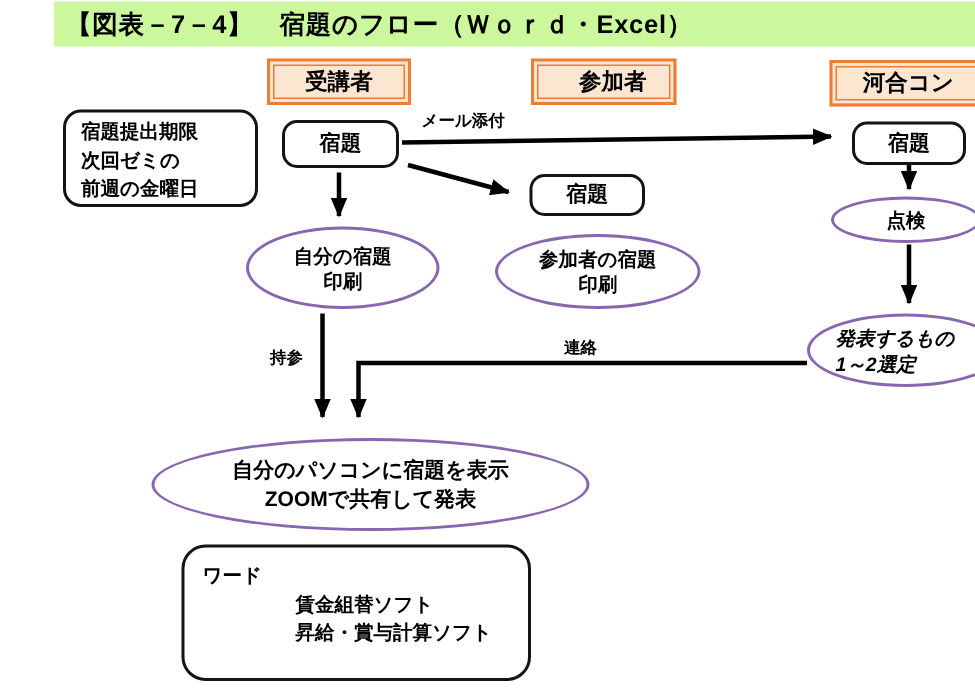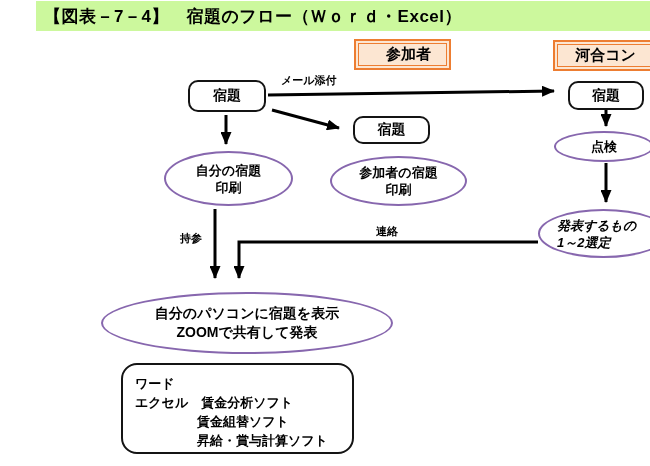--- a/index.html
+++ b/index.html
@@ -64,39 +64,46 @@
 </head>
 <body>
 
 <div id="stage">
 
   <div class="banner">
     <span class="title">【図表－7－4】　宿題のフロー（Ｗｏｒｄ・Excel）</span>
   </div>
   <div class="gray-strip"></div>
 
+  <div class="hdr-box" id="hdr-jukousha">
+    <span>受講者</span>
+  </div>
   <div class="hdr-box" id="hdr-sankasha">
     <span>参加者</span>
   </div>
   <div class="hdr-box" id="hdr-kawai">
     <span>河合コン</span>
   </div>
 
+  <div class="rbox" id="box-deadline">
+    <div>宿題提出期限</div>
+    <div>次回ゼミの</div>
+    <div>前週の金曜日</div>
+  </div>
   <div class="rbox center" id="box-hw-left">
     <span>宿題</span>
   </div>
   <div class="rbox center" id="box-hw-mid">
     <span>宿題</span>
   </div>
   <div class="rbox center" id="box-hw-right">
     <span>宿題</span>
   </div>
   <div class="rbox" id="box-software">
     <div>ワード</div>
-    <div>エクセル　賃金分析ソフト</div>
     <div class="indent">賃金組替ソフト</div>
     <div class="indent">昇給・賞与計算ソフト</div>
   </div>
 
   <div class="ell" id="ell-print-own">
     <div>自分の宿題</div>
     <div>印刷</div>
   </div>
   <div class="ell" id="ell-print-part">
     <div>参加者の宿題</div>

